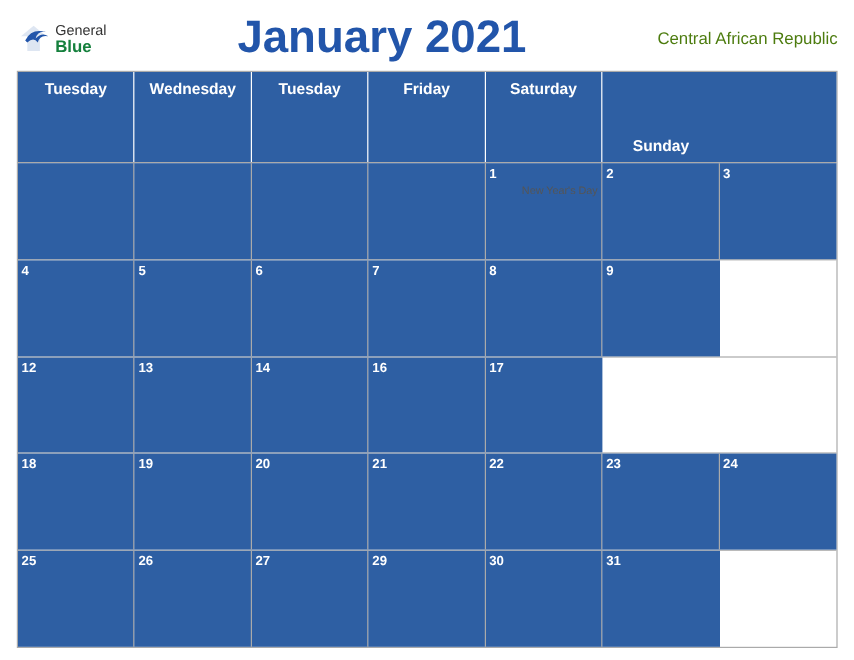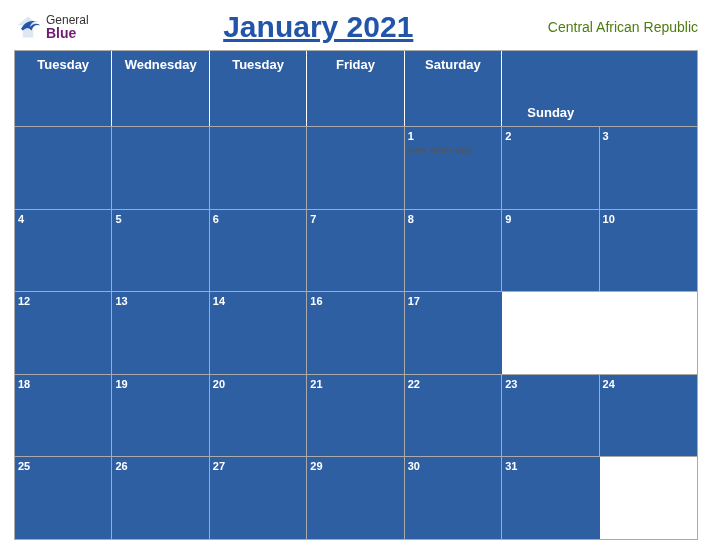--- a/index.html
+++ b/index.html
@@ -35,36 +35,35 @@
       flex-direction: column;
       line-height: 1;
     }
     .logo-general {
       font-size: 12px;
       color: #333;
       font-weight: normal;
     }
     .logo-blue {
       font-size: 14px;
-      color: #701a75;
+      color: #15803d;
       font-weight: bold;
     }
     .logo-bird {
       width: 28px;
       height: 28px;
     }
     .title-center {
       text-align: center;
       flex: 1;
     }
     .title-center h1 {
-      font-size: 30px;
+      font-size: 38px;
       color: #2255aa;
       font-weight: bold;
-      text-decoration: underline;
     }
     .country-name {
       font-size: 14px;
       color: #4d7c0f;
       text-align: left;
       min-width: 120px;
     }
     .calendar {
       flex: 1;
       display: flex;
@@ -117,20 +116,21 @@
       color: #fff;
       font-weight: bold;
       display: block;
       line-height: 1.4;
     }
     .event-text {
       font-size: 9px;
       color: #555;
       margin-top: 1px;
       line-height: 1.3;
+      text-align: right;
     }
   </style>
 </head>
 <body>
 
 <div class="page">
   <div class="header">
     <div class="logo">
       <svg class="logo-bird" viewBox="0 0 32 32" xmlns="http://www.w3.org/2000/svg">
         <polygon points="16,4 28,14 22,14 22,28 10,28 10,14 4,14" fill="#2255aa" opacity="0.15"></polygon>
@@ -185,23 +185,20 @@
           </div>
           <div class="cal-cell header-blue">
             <span class="day-num">7</span>
           </div>
           <div class="cal-cell header-blue">
             <span class="day-num">8</span>
           </div>
           <div class="cal-cell header-blue">
             <span class="day-num">9</span>
           </div>
-          <div class="cal-cell header-blue">
-            <span class="day-num">10</span>
-          </div>
         </div>
         <div class="cal-week">
           <div class="cal-cell header-blue">
             <span class="day-num">12</span>
           </div>
           <div class="cal-cell header-blue">
             <span class="day-num">13</span>
           </div>
           <div class="cal-cell header-blue">
             <span class="day-num">14</span>

